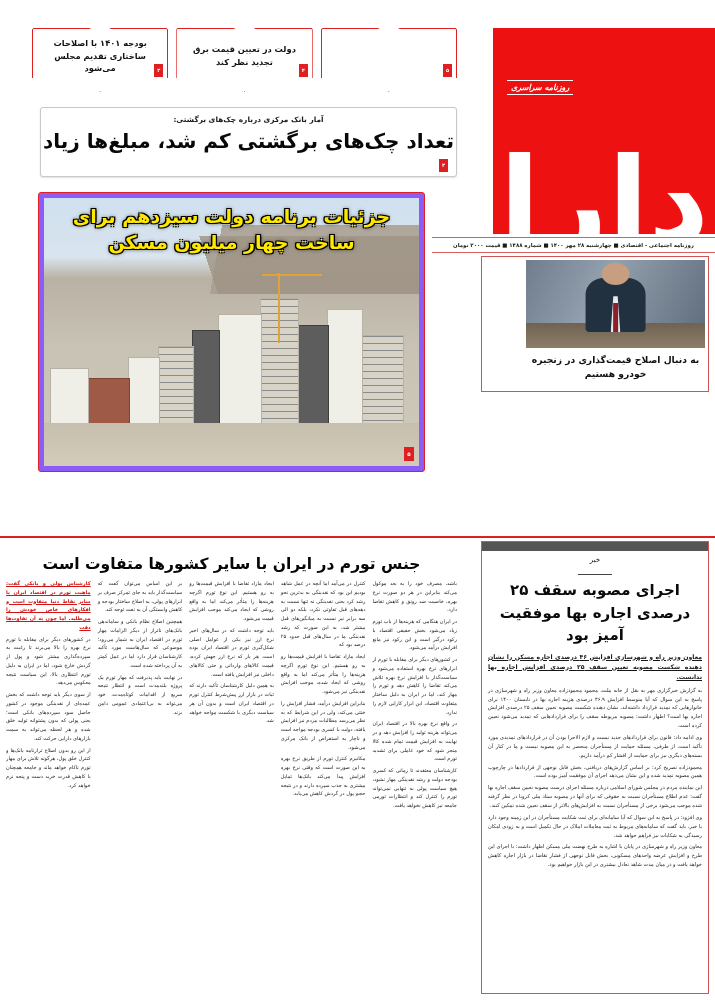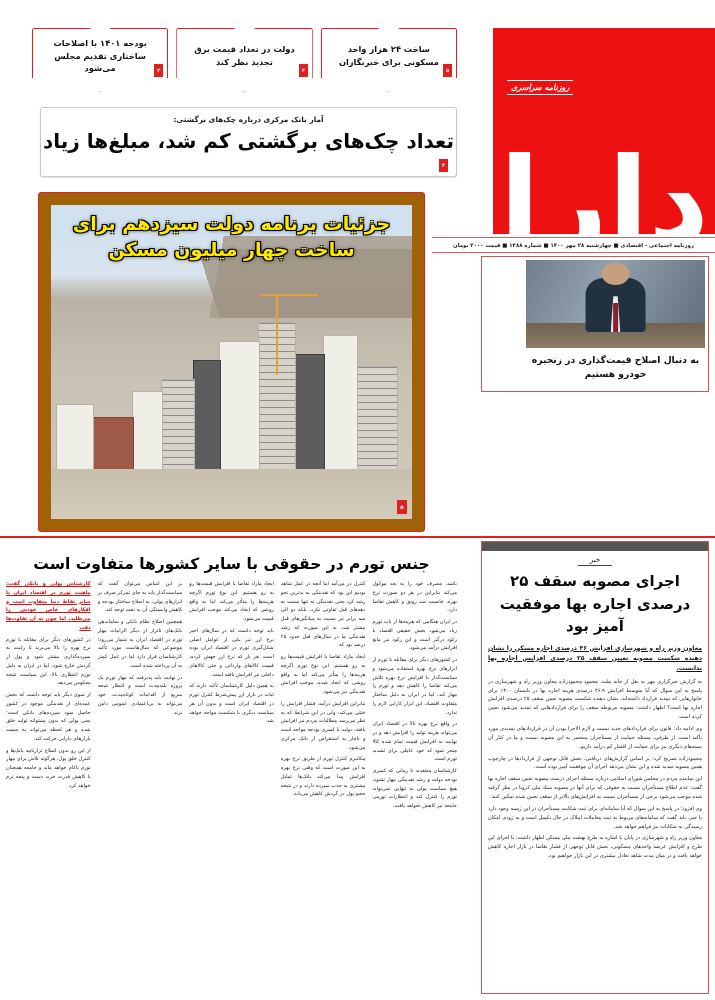--- a/index.html
+++ b/index.html
@@ -80,22 +80,22 @@
   .dateline{
     position:absolute;top:237px;right:0;width:283px;height:14px;
     border-top:1px solid #d46060;border-bottom:1px solid #d46060;
     display:flex;align-items:center;justify-content:center;
     font-size:5.4px;font-weight:bold;color:#1a1a1a;background:#fff;
     letter-spacing:-.1px;
   }
 
   
   .photo-main{
-    position:absolute;top:192px;right:290px;left:38px;height:340px;
-    border:1.6px solid #e02020;padding:12px;background:#a16207;border-radius:3px;
+    position:absolute;top:192px;right:290px;left:38px;height:280px;
+    border:1.6px solid #e02020;padding:5px;background:#8b5cf6;border-radius:3px;
     box-sizing:border-box;
   }
   .photo-main-inner{
     position:relative;width:100%;height:100%;overflow:hidden;
     background:linear-gradient(#cfe0ef 0%, #d9e4ee 22%, #b9b2a4 30%, #c8c2b4 55%, #cfcabc 100%);
   }
   
   .mtn{position:absolute;top:10%;left:0;right:0;height:26%;
     background:
       linear-gradient(100deg,transparent 46%, #a99d8e 46%) no-repeat 0 0/100% 100%;
@@ -183,47 +183,46 @@
 
   
   .newsbox{
     position:absolute;top:541px;right:6px;width:228px;bottom:6px;
     border:1.3px solid #cf5555;box-sizing:border-box;background:#fff;
     padding:4px 6px;overflow:hidden;
   }
   .newsbox-top{height:9px;background:#555;margin:-4px -6px 5px -6px;}
   .news-label{
     text-align:center;font-size:7px;font-weight:normal;color:#111;
-    border-bottom:1px solid #444;width:34px;margin:0 auto 4px auto;padding-bottom:1px;
+    border-bottom:1px solid #444;width:34px;margin:0 auto 4px auto;padding-bottom:10px;
   }
   .news-title{
     text-align:center;font-size:15px;font-weight:bold;line-height:1.5;
     color:#0a0a0a;margin-bottom:5px;letter-spacing:-.2px;
   }
   .news-lead{
     font-size:6.2px;line-height:1.62;font-weight:bold;text-align:justify;
     color:#161616;text-decoration:underline;margin-bottom:4px;
   }
   .news-body{font-size:5.15px;line-height:1.72;text-align:justify;color:#1c1c1c;}
   .news-body p{margin:0 0 3px 0;}
 </style>
 </head>
 <body>
 
 <div class="page">
 
   <div class="teaser-strip">
 
     <div class="teaser">
-      <div class="teaser-text">ساخت ۲۴ هزار واحد مسکونی برای خبرنگاران</div>
       <div class="teaser-badge">۵</div>
     </div>
 
     <div class="teaser">
-      <div class="teaser-text">دولت در تعداد قیمت برق تجدید نظر کند</div>
+      <div class="teaser-text">دولت در تعیین قیمت برق تجدید نظر کند</div>
       <div class="teaser-badge">۴</div>
     </div>
 
     <div class="teaser">
       <div class="teaser-text">بودجه ۱۴۰۱ با اصلاحات ساختاری تقدیم مجلس می‌شود</div>
       <div class="teaser-badge">۲</div>
     </div>
 
   </div>
 
@@ -277,21 +276,21 @@
         <div class="sp-tie"></div>
       </div>
     </div>
     <div class="side-caption">به دنبال اصلاح قیمت‌گذاری در زنجیره خودرو هستیم</div>
   </div>
 
 
   <div class="lower-sep"></div>
 
   <div class="article">
-    <div class="article-title">جنس تورم در حقوقی با سایر کشورها متفاوت است</div>
+    <div class="article-title">جنس تورم در ایران با سایر کشورها متفاوت است</div>
     <div class="article-cols">
 
       <div class="col" id="col0">
           <p>باشد، مصرف خود را به بعد موکول می‌کند بنابراین در هر دو صورت نرخ بهره، خاصیت ضد رونق و کاهش تقاضا دارد.</p>
           <p>در ایران هنگامی که هزینه‌ها از باب تورم زیاد می‌شود بخش حقیقی اقتصاد با رکود درگیر است و این رکود نیز مانع افزایش درآمد می‌شود.</p>
           <p>در کشورهای دیگر برای مقابله با تورم از ابزارهای نرخ بهره استفاده می‌شود و سیاست‌گذار با افزایش نرخ بهره تلاش می‌کند تقاضا را کاهش دهد و تورم را مهار کند، اما در ایران به دلیل ساختار متفاوت اقتصاد، این ابزار کارایی لازم را ندارد.</p>
           <p>در واقع نرخ بهره بالا در اقتصاد ایران می‌تواند هزینه تولید را افزایش دهد و در نهایت به افزایش قیمت تمام شده کالا منجر شود که خود عاملی برای تشدید تورم است.</p>
           <p>کارشناسان معتقدند تا زمانی که کسری بودجه دولت و رشد نقدینگی مهار نشود، هیچ سیاست پولی به تنهایی نمی‌تواند تورم را کنترل کند و انتظارات تورمی جامعه نیز کاهش نخواهد یافت.</p>
         </div>
       <div class="col" id="col1">

